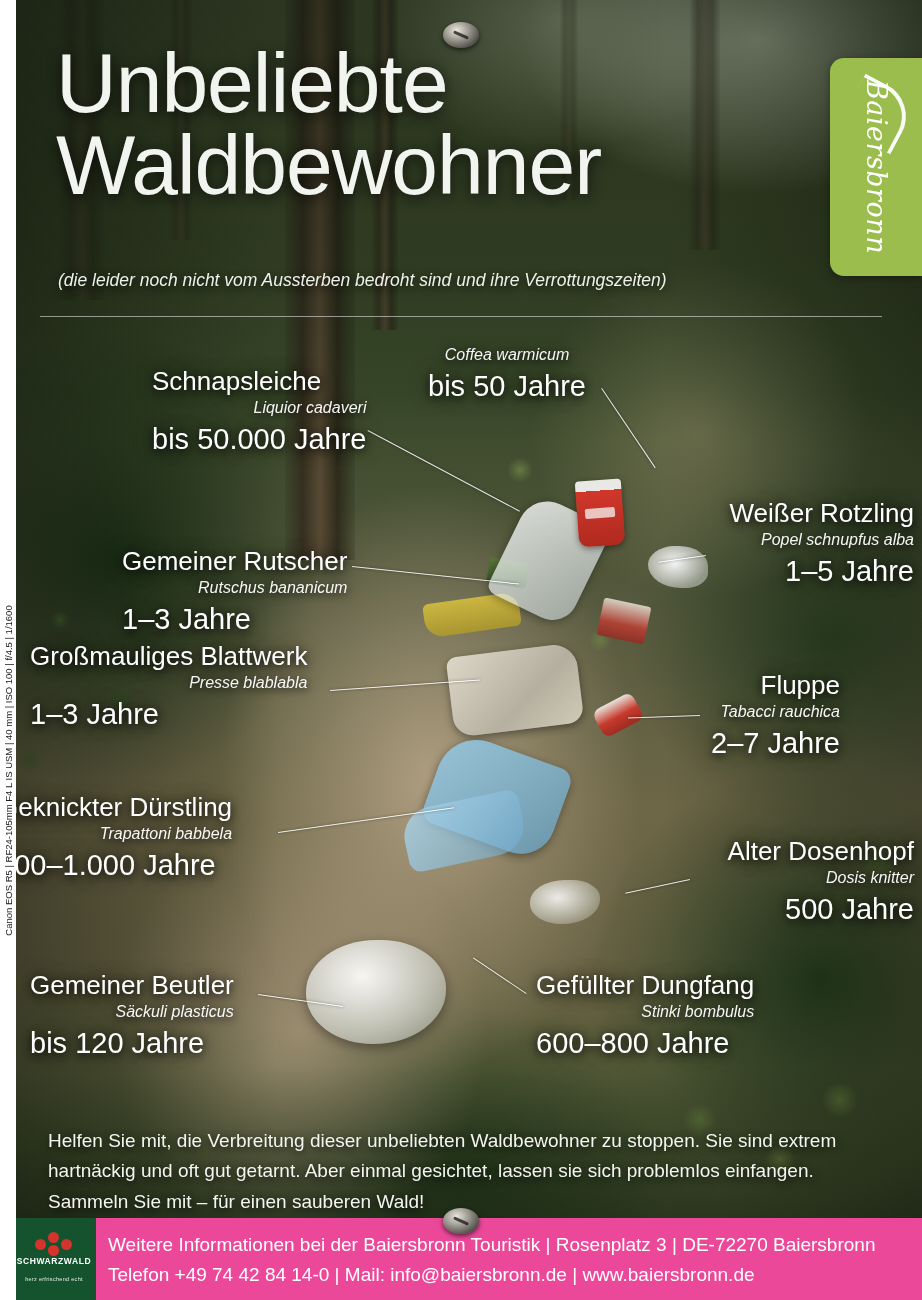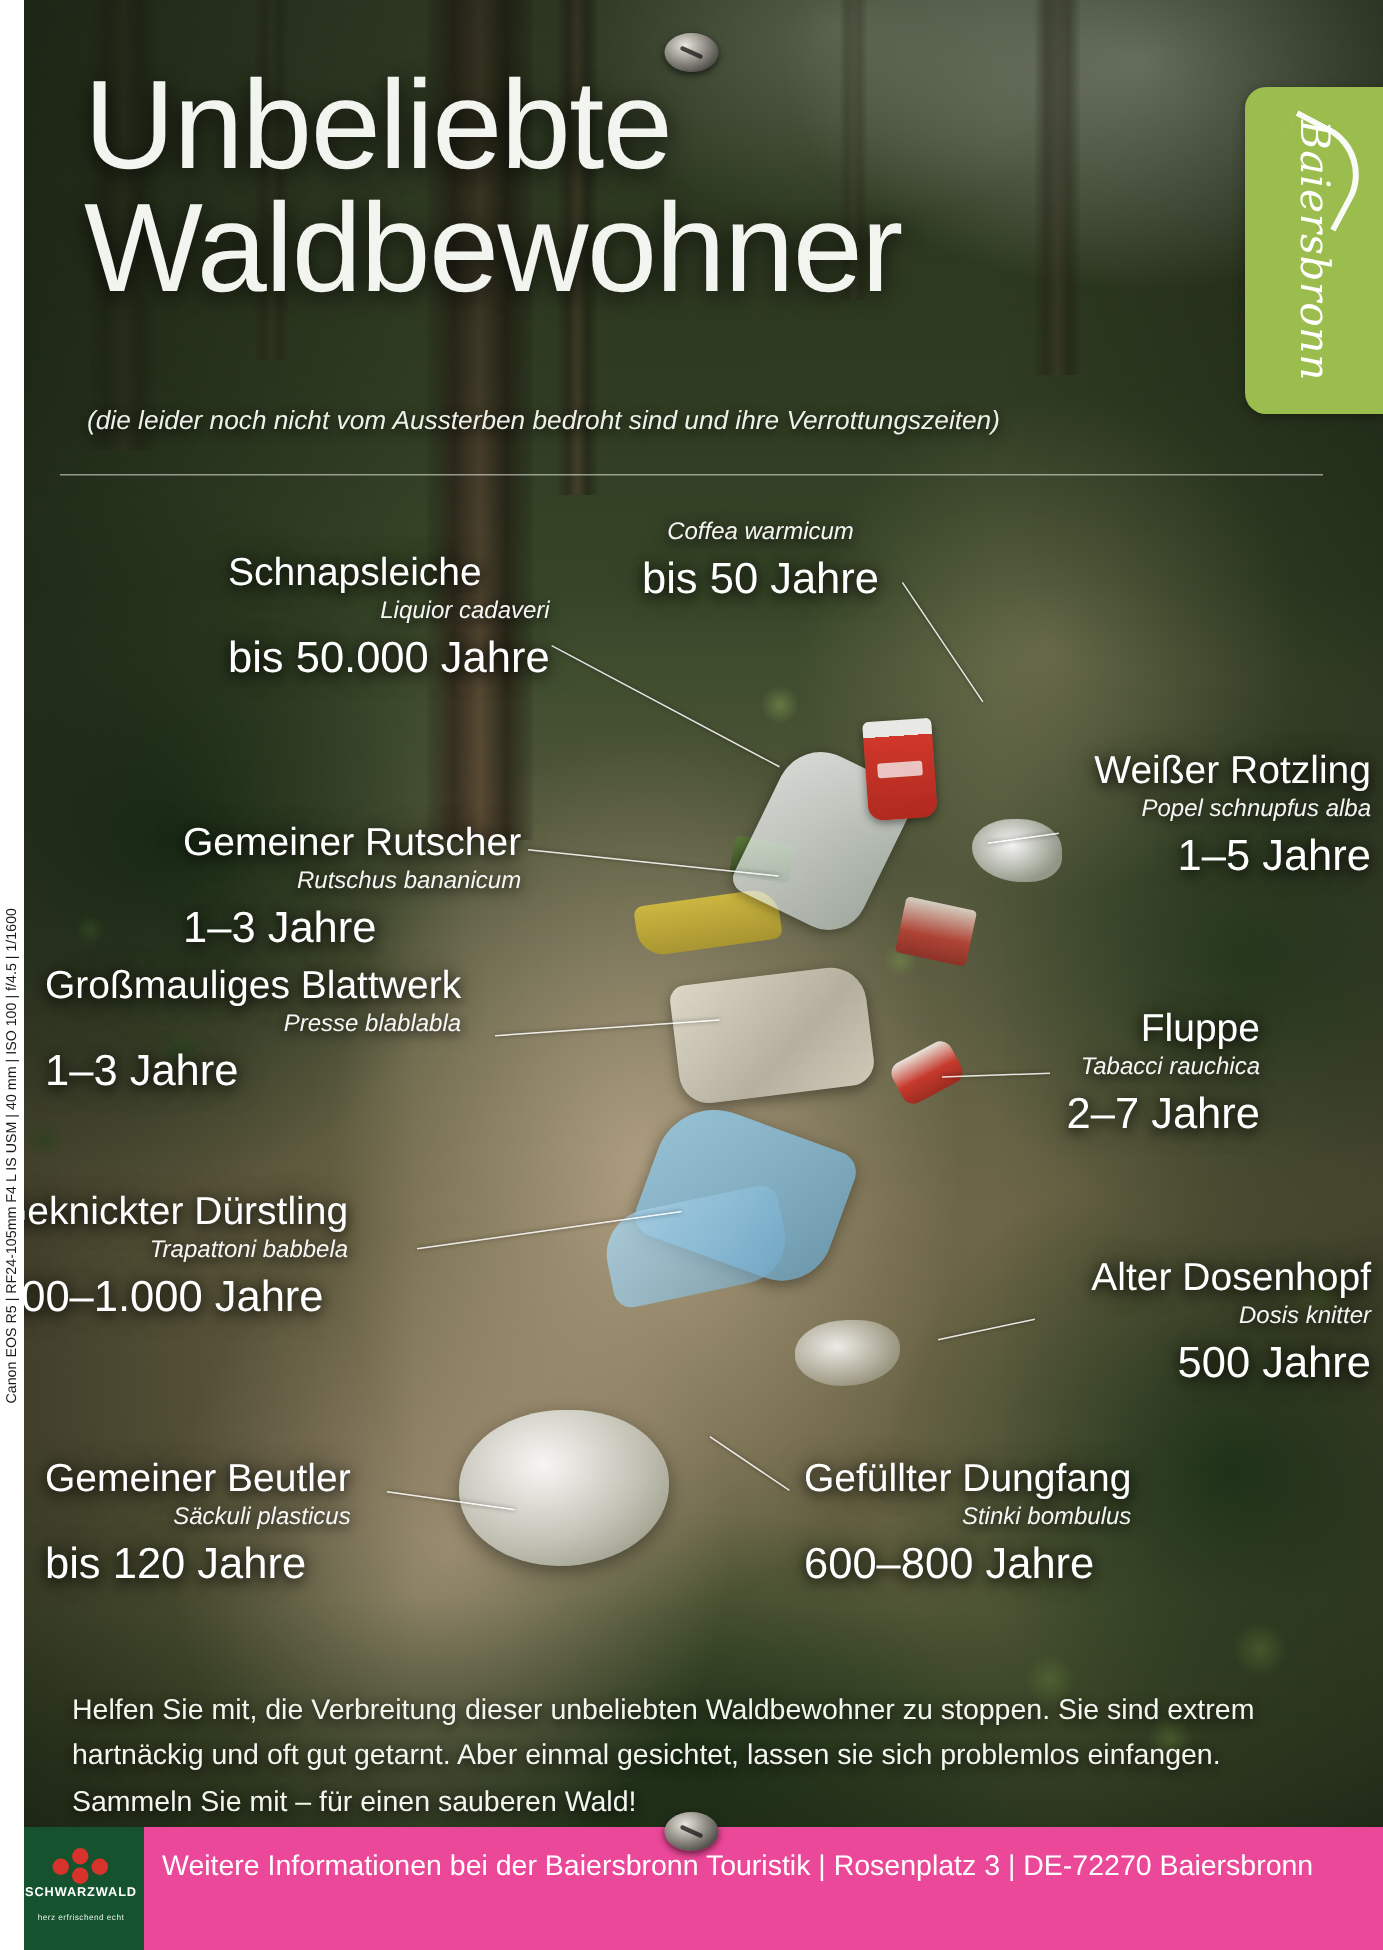--- a/index.html
+++ b/index.html
@@ -472,20 +472,21 @@
   <div class="label" style="left:536px; top:972px;">
     <div class="name">Gefüllter Dungfang</div>
     <div class="latin">Stinki bombulus</div>
     <div class="years">600–800 Jahre</div>
   </div>
 
   <div class="message">Helfen Sie mit, die Verbreitung dieser unbeliebten Waldbewohner zu stoppen. Sie sind extrem hartnäckig und oft gut getarnt. Aber einmal gesichtet, lassen sie sich problemlos einfangen. Sammeln Sie mit – für einen sauberen Wald!</div>
 
   <div class="footbar">
     <div class="text">Weitere Informationen bei der Baiersbronn Touristik | Rosenplatz 3 | DE-72270 Baiersbronn</div>
+    <div class="text" style="top:42px;">Telefon +49 74 42 84 14-0 | Mail: info@baiersbronn.de | www.baiersbronn.de</div>
   </div>
   <div class="sw-logo">
     <div class="dots">
         <i></i>
         <i></i>
         <i></i>
         <i></i>
       </div>
     <div class="name">SCHWARZWALD</div>
     <div class="claim">herz erfrischend echt</div>

